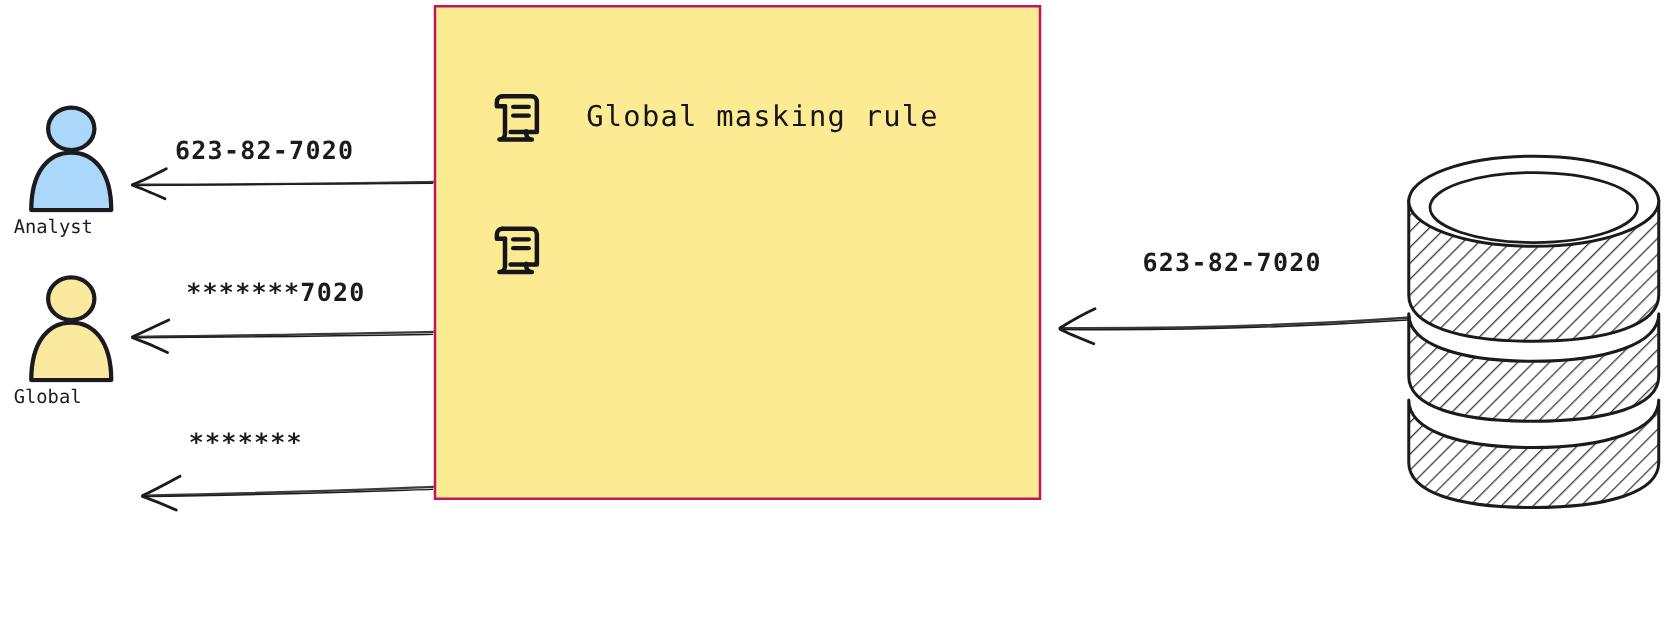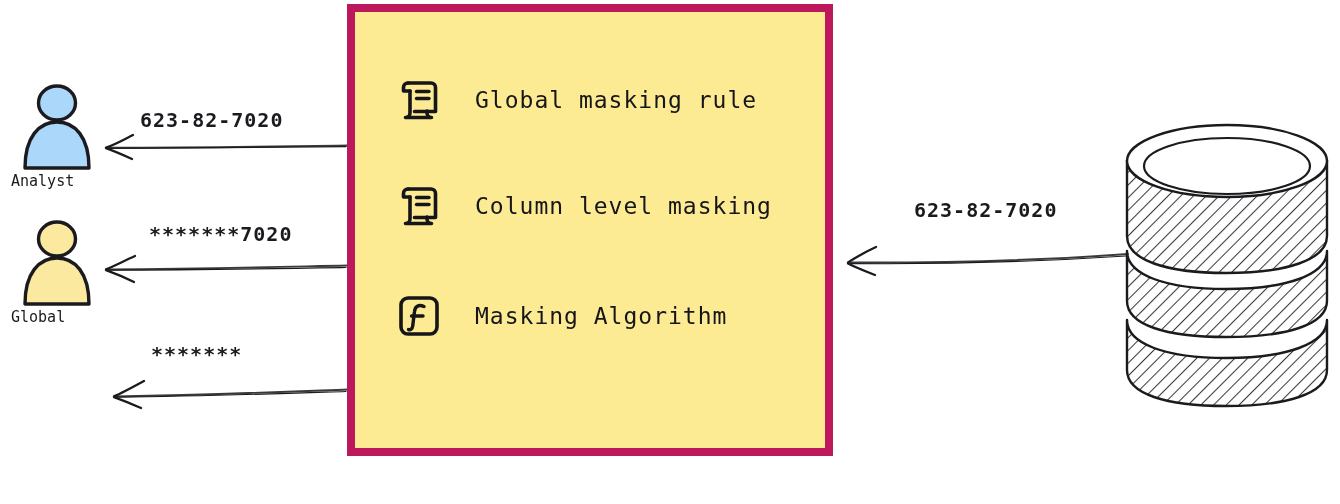--- a/index.html
+++ b/index.html
@@ -46,23 +46,23 @@
 
   
   .arrow-svg { position: absolute; overflow: visible; }
 
   
   #policy-card {
     position: absolute;
     left: 347px;
     top: 4px;
     width: 486px;
-    height: 452px;
+    height: 396px;
     background: #fceb93;
-    border: 8px solid #be185d;
+    border: 2px solid #be185d;
     box-sizing: border-box;
   }
   .policy-row {
     position: absolute;
     display: flex;
     align-items: center;
     left: 38px;
   }
   .policy-row .policy-icon {
     width: 52px;
@@ -152,33 +152,22 @@
     <div class="policy-row" style="top:168px;">
       <span class="policy-icon">
         <svg width="48" height="48" viewBox="0 0 48 48">
           <path d="M13 7 h23 a4.5 4.5 0 0 1 4.5 4.5 v24 h-21" fill="none" stroke="#15151a" stroke-width="3.6" stroke-linejoin="round" stroke-linecap="round"></path>
           <path d="M13 7 a4.5 4.5 0 0 0 -4.5 4.5 v3.5 h6.5" fill="none" stroke="#15151a" stroke-width="3.6" stroke-linejoin="round" stroke-linecap="round"></path>
           <path d="M15 15 v22 a4.5 4.5 0 0 1 -4.5 4.5 h26 a4.5 4.5 0 0 1 -4.5 -4.5 v-2" fill="none" stroke="#15151a" stroke-width="3.6" stroke-linejoin="round" stroke-linecap="round"></path>
           <line x1="21.5" y1="15.5" x2="34" y2="15.5" stroke="#15151a" stroke-width="3.4" stroke-linecap="round"></line>
           <line x1="21.5" y1="22.5" x2="34" y2="22.5" stroke="#15151a" stroke-width="3.4" stroke-linecap="round"></line>
         </svg>
       </span>
-      <span class="policy-label">Column level masking</span>
     </div>
 
-    <div class="policy-row" style="top:278px;">
-      <span class="policy-icon">
-        <svg width="48" height="48" viewBox="0 0 48 48">
-          <rect x="6" y="6" width="36" height="36" rx="7" ry="7" fill="none" stroke="#15151a" stroke-width="3.6"></rect>
-          <path d="M29 14.5 c-5.5 -2.5 -9 0 -9.5 5 l-1.8 14.5 c-0.4 3.2 -2.3 4.2 -4.2 3.6" fill="none" stroke="#15151a" stroke-width="3.4" stroke-linecap="round"></path>
-          <line x1="16.5" y1="24" x2="28" y2="24" stroke="#15151a" stroke-width="3.4" stroke-linecap="round"></line>
-        </svg>
-      </span>
-      <span class="policy-label">Masking Algorithm</span>
-    </div>
 
 
   </div>
 
   <div class="flow-value" style="left:914px; top:198px;">623-82-7020</div>
 
   <svg class="arrow-svg" style="left:840px; top:242px;" width="290" height="40" viewBox="0 0 290 40">
     <path d="M288 12 C220 17 130 21 10 20.5" fill="none" stroke="#3a3a3a" stroke-width="1.9" stroke-linecap="round"></path>
     <path d="M286 14 C210 19 120 22.6 9 21.6" fill="none" stroke="#1b1b1f" stroke-width="1.2" stroke-linecap="round"></path>
     <path d="M36 5 C25 10 15 16 8 20.4" fill="none" stroke="#1b1b1f" stroke-width="2.3" stroke-linecap="round"></path>

